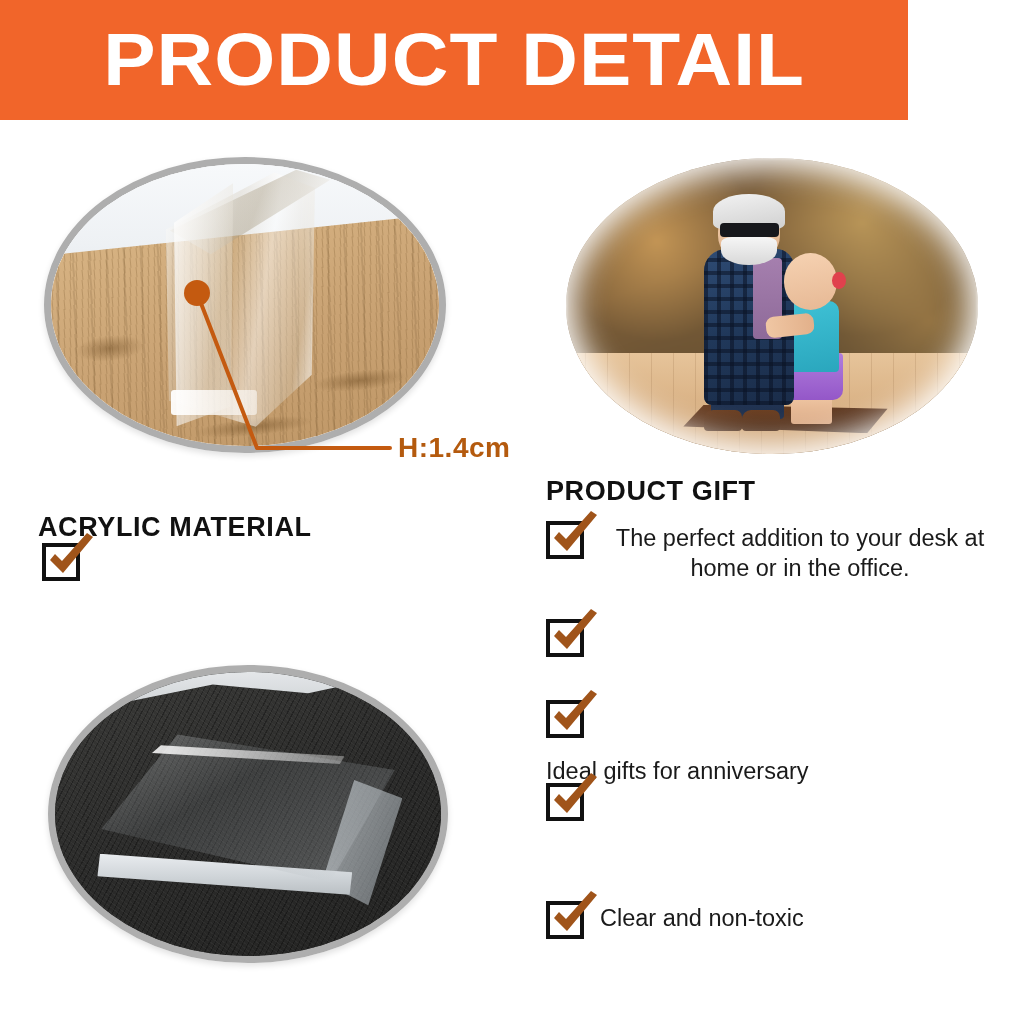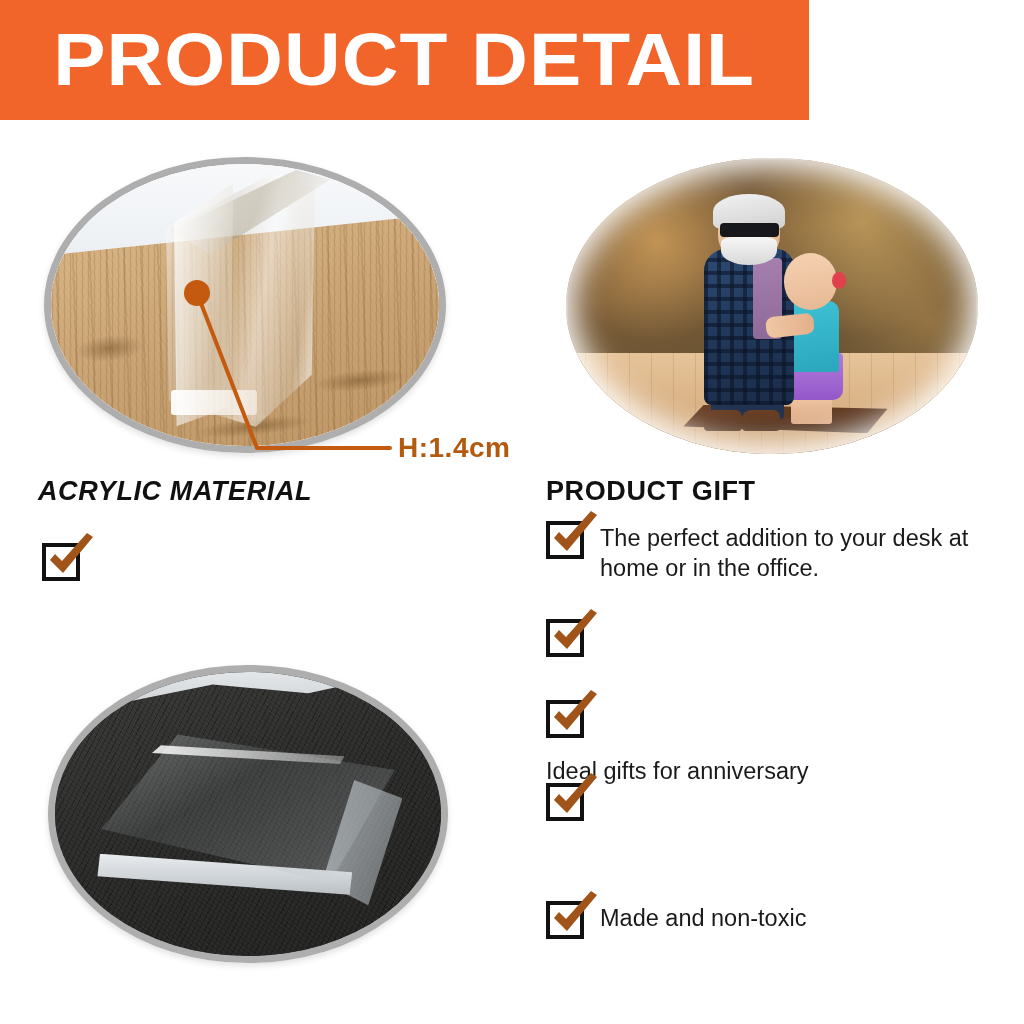--- a/index.html
+++ b/index.html
@@ -13,21 +13,21 @@
     position: relative;
     overflow: hidden;
     font-family: "Liberation Sans", sans-serif;
     color: #111111;
   }
 
   
   .banner {
     position: absolute;
     left: 0; top: 0;
-    width: 809px;
+    width: 908px;
     height: 120px;
     background: #F1652A;
     display: flex;
     align-items: center;
     justify-content: center;
   }
   .banner-title {
     color: #ffffff;
     font-family: "Liberation Sans", sans-serif;
     font-weight: bold;
@@ -276,21 +276,21 @@
   
   .section-heading {
     position: absolute;
     font-family: "Liberation Sans", sans-serif;
     font-weight: bold;
     font-size: 27px;
     letter-spacing: .6px;
     color: #111111;
     white-space: nowrap;
   }
-  #heading-acrylic-material { left: 38px; top: 476px; font-style: italic; }
+  #heading-acrylic-material { left: 38px; top: 512px; }
   #heading-perfect-gift     { left: 546px; top: 476px; }
 
   
   .check-item {
     position: absolute;
     display: flex;
     align-items: flex-start;
     gap: 16px;
   }
   .checkbox {
@@ -305,21 +305,21 @@
   .check-text {
     font-family: "Liberation Sans", sans-serif;
     font-size: 23.5px;
     line-height: 1.26;
     color: #1a1a1a;
     padding-top: 3px;
     max-width: 400px;
   }
 
   #item-acrylic-0 { left: 42px;  top: 543px; }
-  #item-gift-0    { left: 546px; top: 521px; }
+  #item-gift-0    { left: 546px; top: 521px; text-align: center; }
   #item-gift-1    { left: 546px; top: 619px; }
   #item-gift-2    { left: 546px; top: 700px; flex-direction: column; }
   #item-gift-3    { left: 546px; top: 783px; }
   #item-gift-4    { left: 546px; top: 901px; }
 </style>
 </head>
 <body>
 
 <div class="banner">
   <div class="banner-title">PRODUCT DETAIL</div>
@@ -431,14 +431,14 @@
     </svg>
   </span>
 </div>
 
 <div class="check-item" id="item-gift-4">
   <span class="checkbox">
     <svg viewBox="0 0 56 52" xmlns="http://www.w3.org/2000/svg" aria-hidden="true">
       <path d="M7 27 L20 40 L50 4 L44 0 L19 28 L12 21 Z" fill="#A0541A"></path>
     </svg>
   </span>
-  <span class="check-text">Made and non-toxic</span>
+  <span class="check-text">Clear and non-toxic</span>
 </div>
 
 </body></html>

